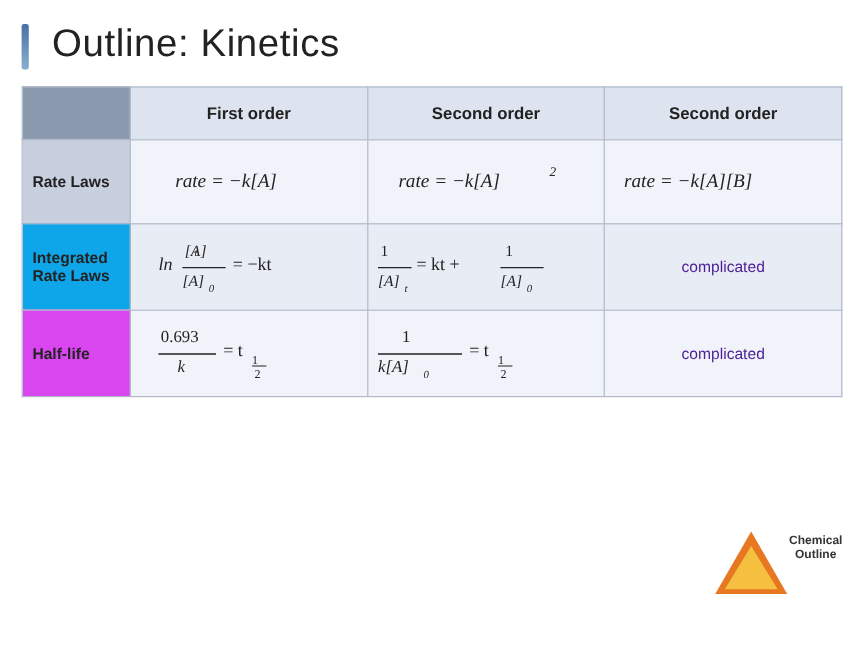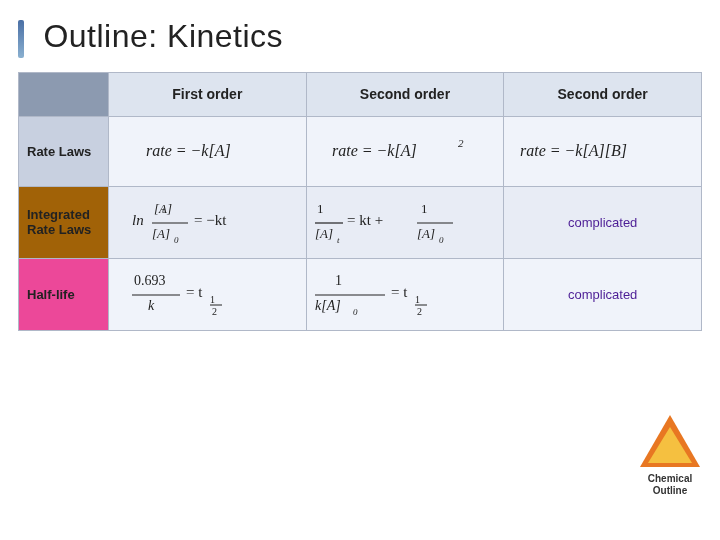--- a/index.html
+++ b/index.html
@@ -82,31 +82,31 @@
       font-size: 13px;
       color: #4c1d95;
     }
 
     
     tr.row-rate td { background: #f0f3fa; }
     tr.row-integrated td { background: #e8ecf5; }
     tr.row-halflife td { background: #f0f3fa; }
 
     tr.row-rate td.row-header { background: #c8d0e0; }
-    tr.row-integrated td.row-header { background: #a16207; }
-    tr.row-halflife td.row-header { background: #ec4899; }
+    tr.row-integrated td.row-header { background: #0ea5e9; }
+    tr.row-halflife td.row-header { background: #d946ef; }
 
     
     .logo-area {
       position: absolute;
       bottom: 10px;
       right: 18px;
       display: flex;
-      flex-direction: column;
-      align-items: center;
+      flex-direction: row;
+      align-items: flex-start;
     }
 
     .logo-text {
       font-size: 10px;
       color: #333;
       text-align: center;
       margin-top: 4px;
       font-weight: bold;
       line-height: 1.2;
     }

